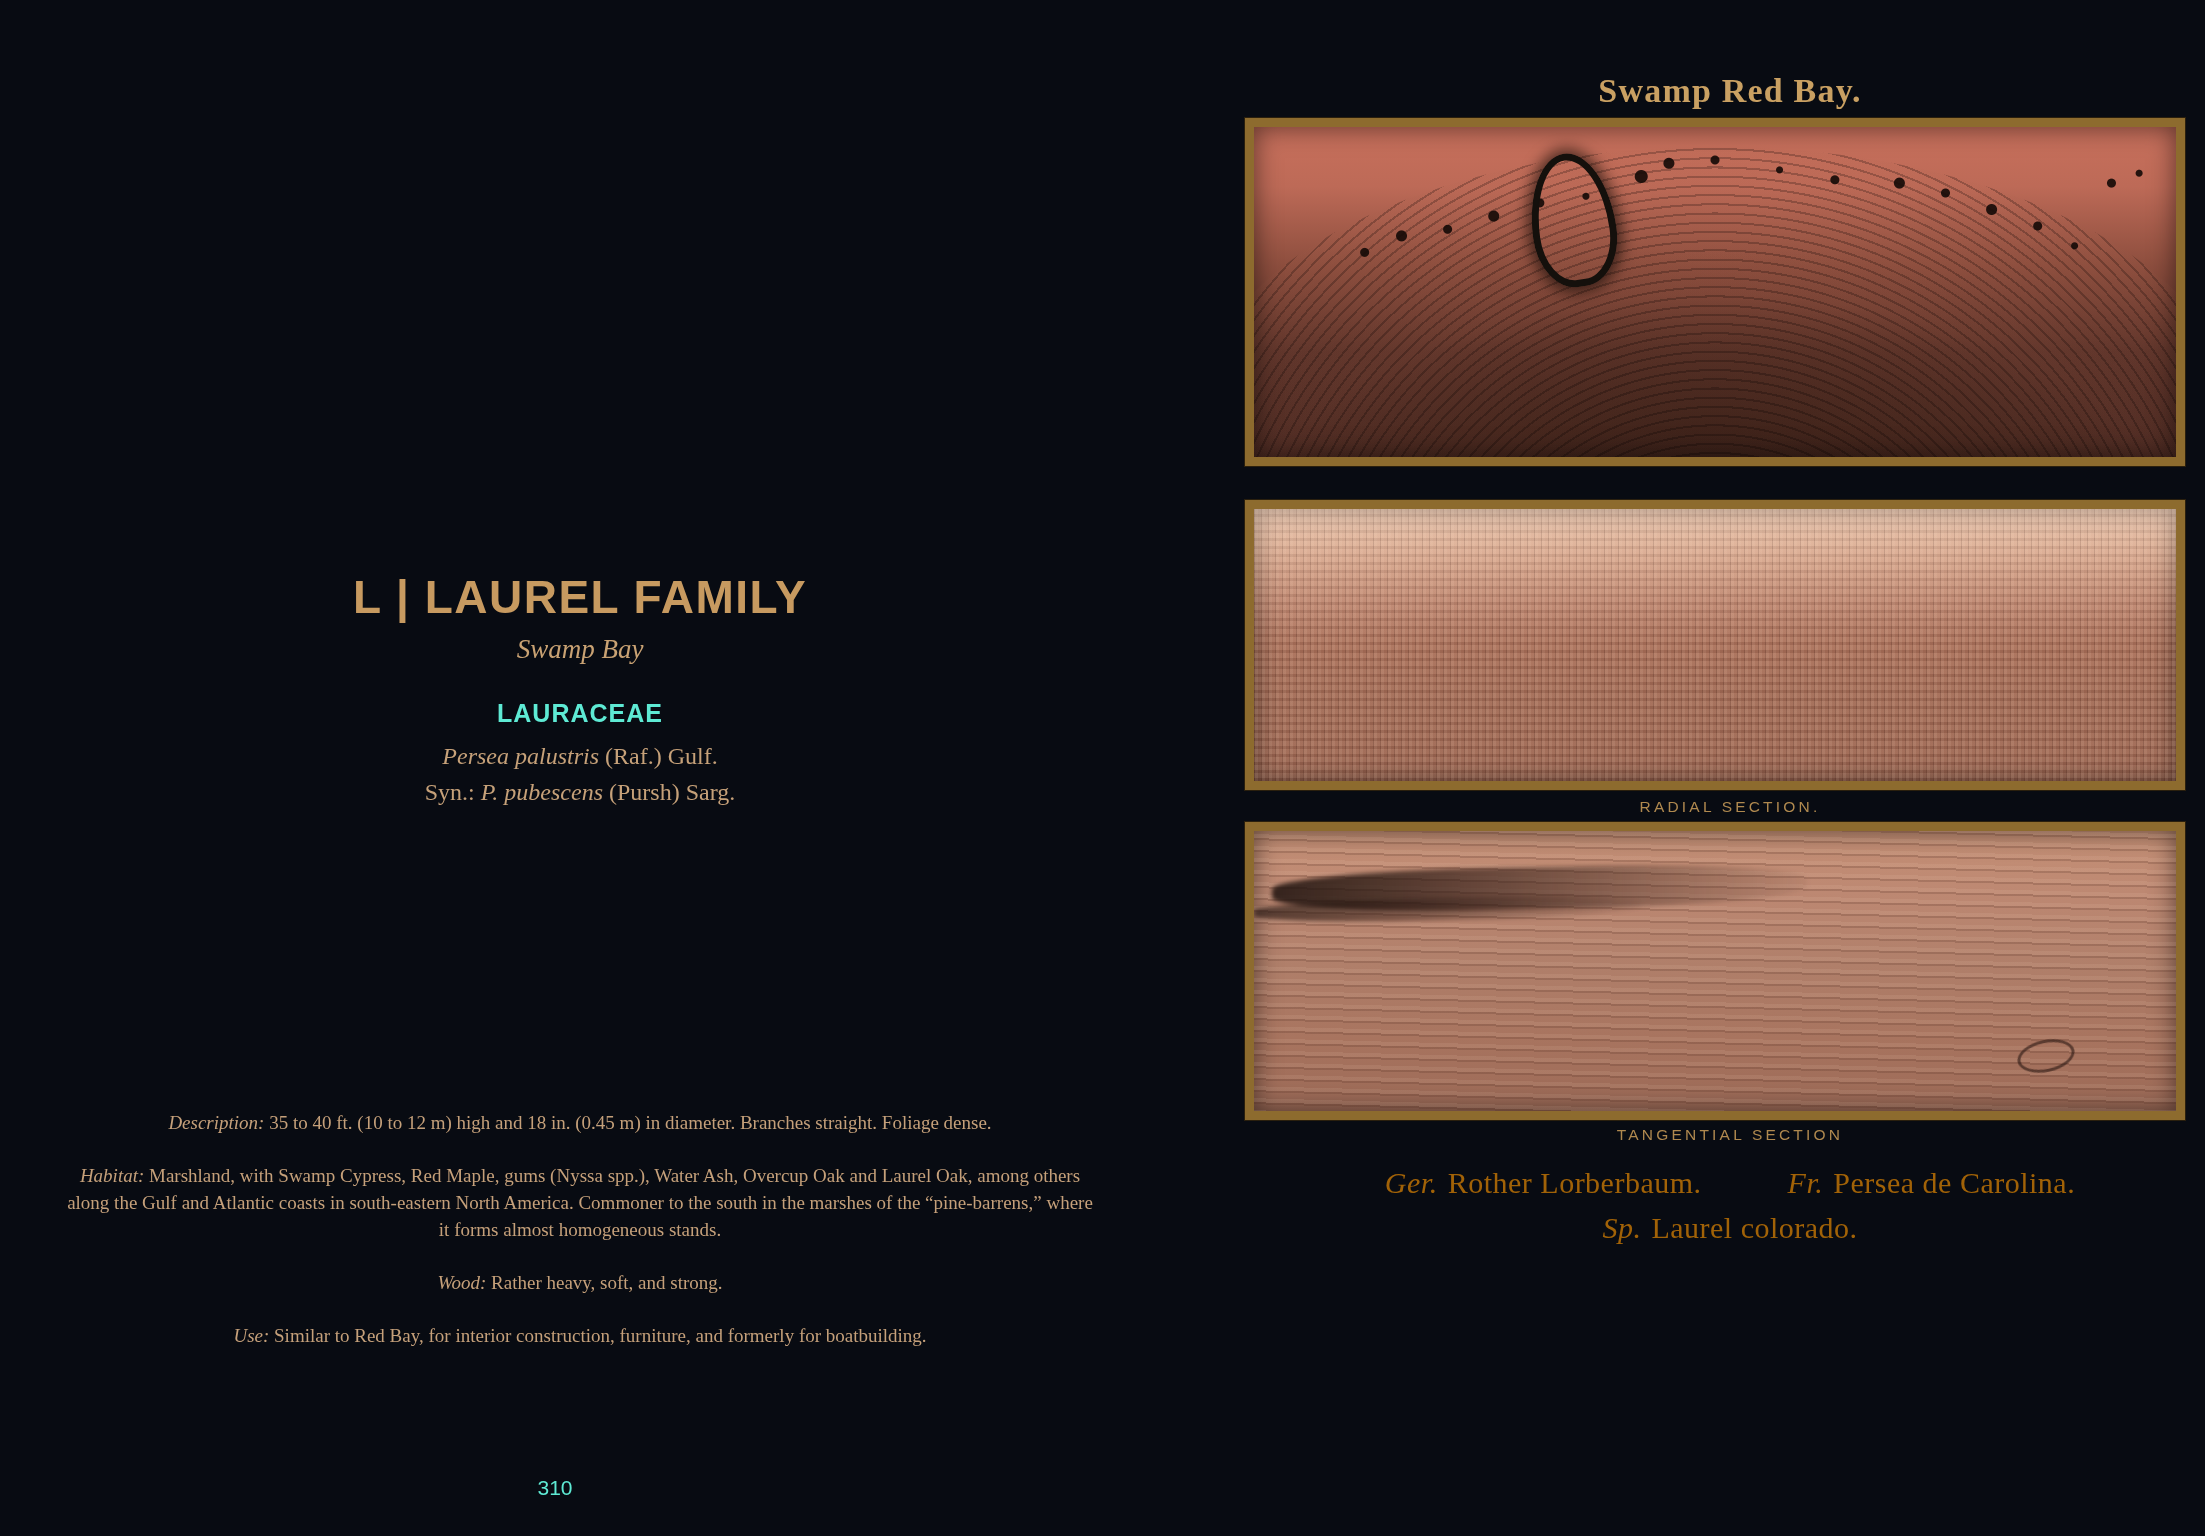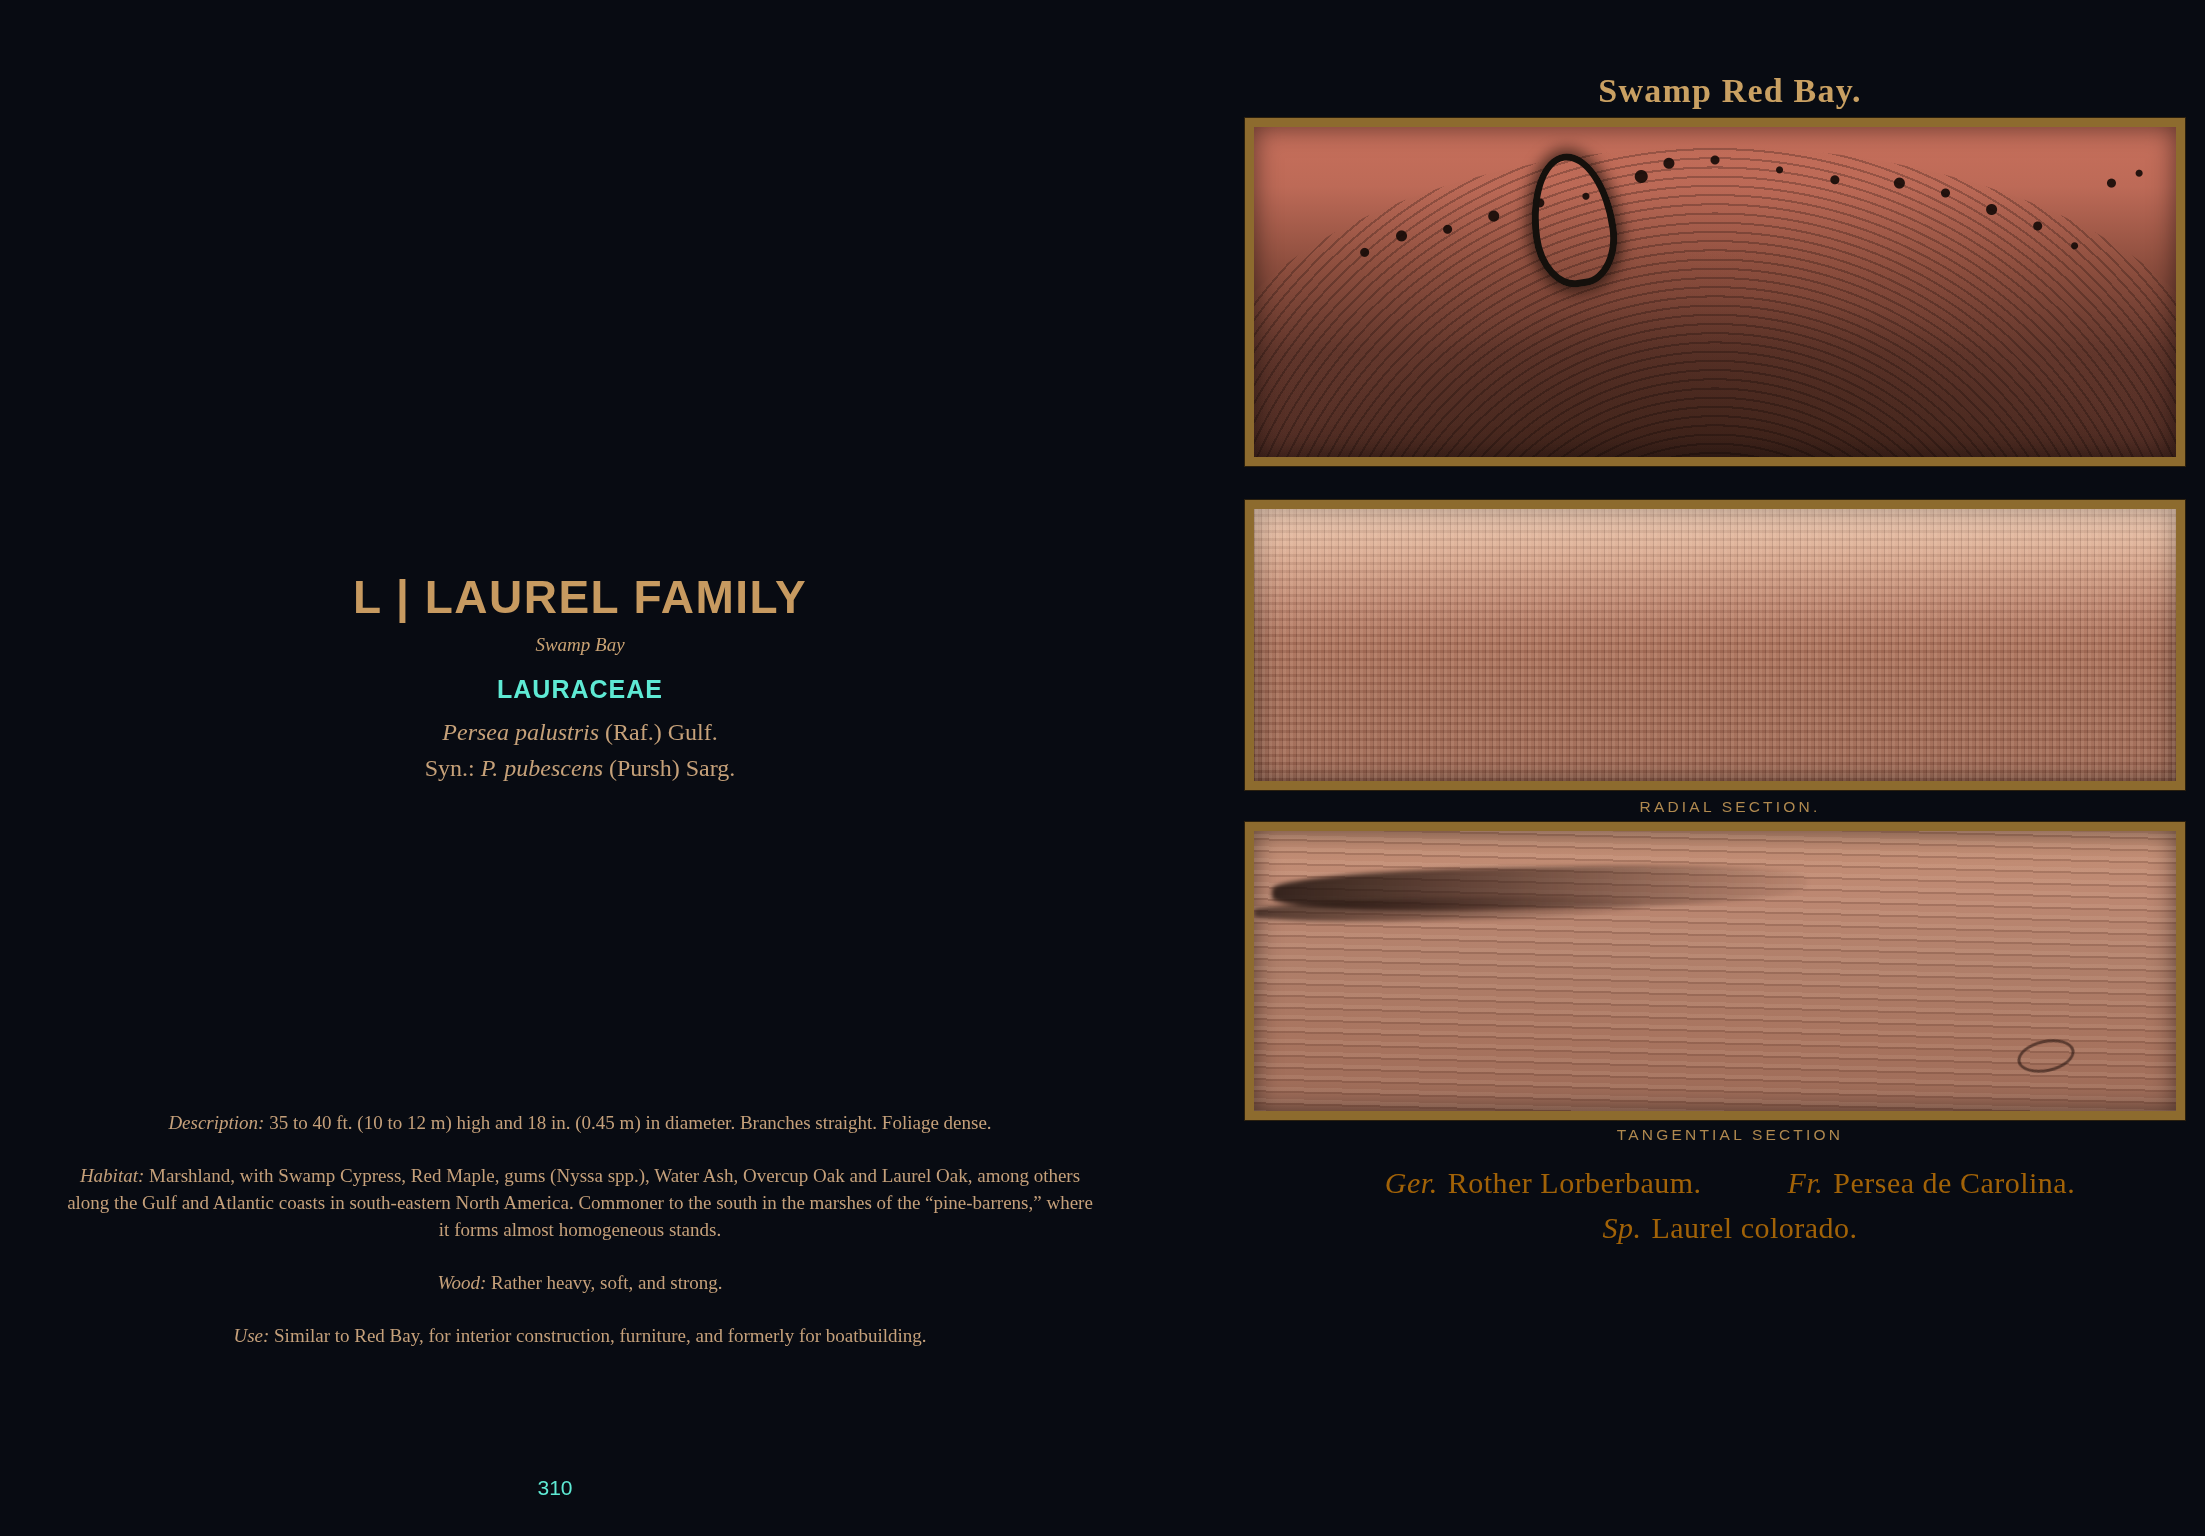--- a/index.html
+++ b/index.html
@@ -37,23 +37,23 @@
     font-family: "Liberation Sans", sans-serif;
     font-size: 46px;
     letter-spacing: 1.5px;
     color: #c79a60;
     font-weight: 600;
     margin: 0 0 10px 0;
     white-space: nowrap;
   }
   .common-name {
     font-style: italic;
-    font-size: 19px;
+    font-size: 27px;
     color: #c9a273;
-    margin-bottom: 19px;
+    margin-bottom: 34px;
   }
   .botanical-family {
     font-family: "Liberation Sans", sans-serif;
     font-size: 25px;
     font-weight: 700;
     letter-spacing: 1px;
     color: #5eead4;
     margin-bottom: 10px;
   }
   .species {

